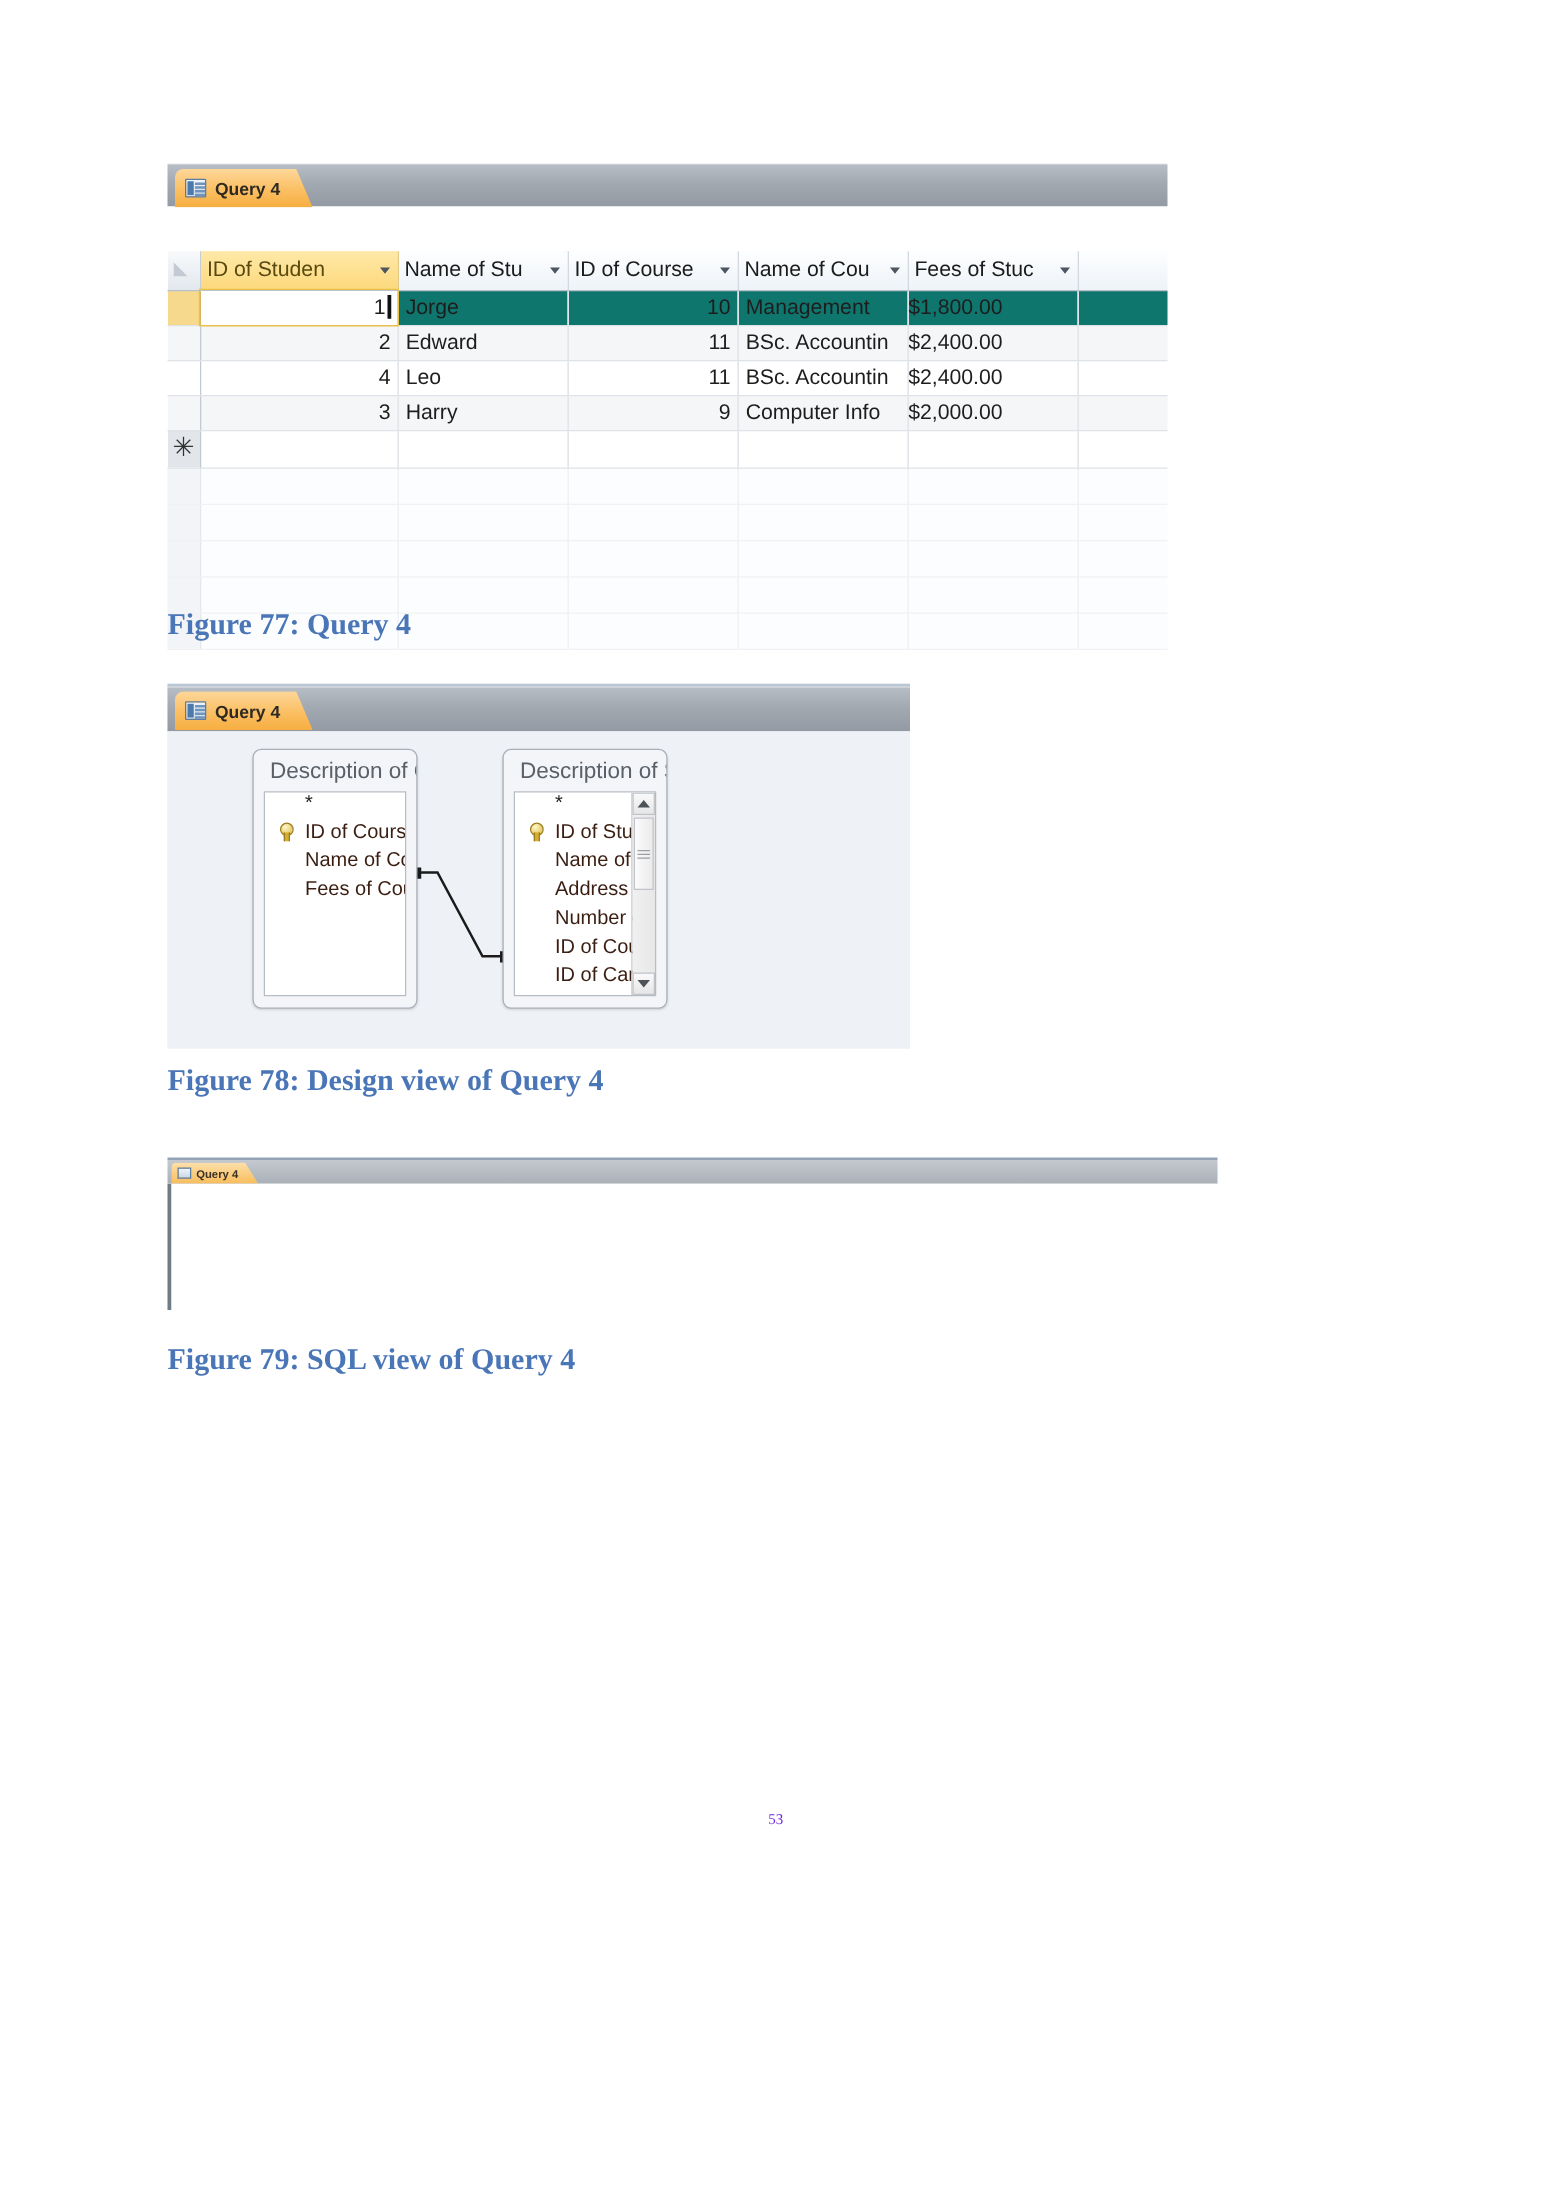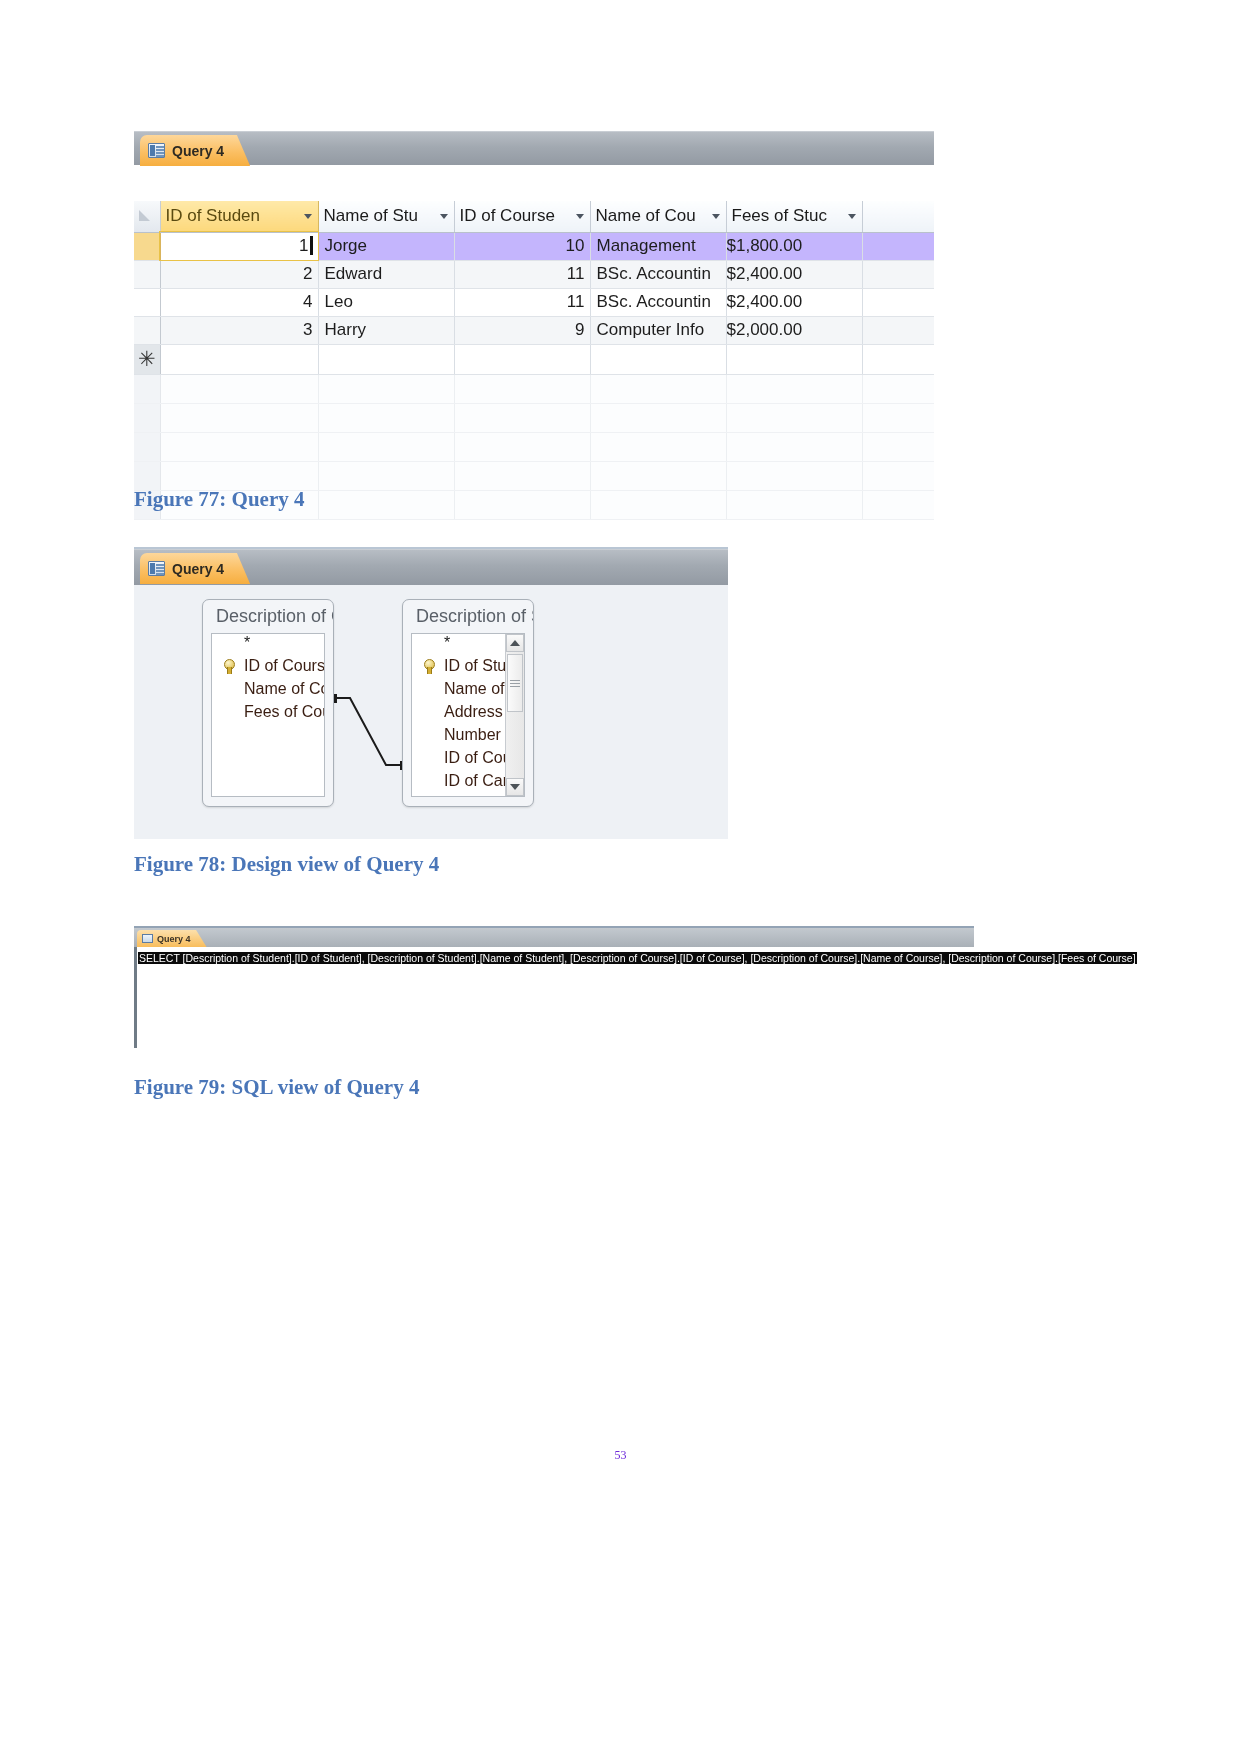--- a/index.html
+++ b/index.html
@@ -143,21 +143,21 @@
     color: #333;
     line-height: 26px;
   }
   tr.row td.num { text-align: right; padding-right: 5px; }
   tr.row td.txt { text-align: left; padding-left: 6px; }
   tr.row td.money { text-align: left; padding-right: 8px; }
   tr.row td.end { border-right: none; background:#ffffff; }
 
   tr.row.odd td { background: #ffffff; }
   tr.row.even td { background: #f4f6f8; }
-  tr.row.selected td { background: #c4b5fd; }
+  tr.row.selected td { background: #0f766e; }
   tr.row.selected td.sel-col { background: #f7d98e; border-right:1px solid #d9b45c; }
   tr.row.selected td.cell-edit {
     background: #ffffff;
     border: 1px solid #d8a81e;
     outline: 1px solid #e9c247;
     position: relative;
   }
   .caret-bar {
     display:inline-block;
     width: 3px; height: 19px;
@@ -175,21 +175,21 @@
     border-bottom: 1px solid #eff1f4;
   }
   tr.empty td.sel-col { background:#f2f4f7; border-right:1px solid #e4e7eb;}
   tr.empty td.end { border-right:none; }
 
   
   .caption {
     position: absolute;
     font-family: "Liberation Serif", serif;
     font-weight: bold;
-    font-size: 21px;
+    font-size: 24px;
     color: #4a76b8;
     white-space: nowrap;
   }
 
   
   #fig78 {
     position: absolute;
     left: 134px; top: 547px;
     width: 594px; height: 290px;
     background: #eef1f5;
@@ -585,21 +585,18 @@
 <div class="caption" style="left:134px; top:852px;">Figure 78: Design view of Query 4</div>
 
 <div id="fig79">
   <div class="sql-tabstrip">
     <div class="sql-tab">
       <span class="sql-tab-icon"></span>
       <span>Query 4</span>
     </div>
   </div>
   <div class="sql-body">
-    <div class="sql-line-wrap">
-      <span class="sql-line">SELECT [Description of Student].[ID of Student], [Description of Student].[Name of Student], [Description of Course].[ID of Course], [Description of Course].[Name of Course], [Description of Course].[Fees of Course]</span>
-    </div>
   </div>
 </div>
 
 <div class="caption" style="left:134px; top:1075px;">Figure 79: SQL view of Query 4</div>
 
 <div class="pagenum">53</div>
 
 </body></html>

